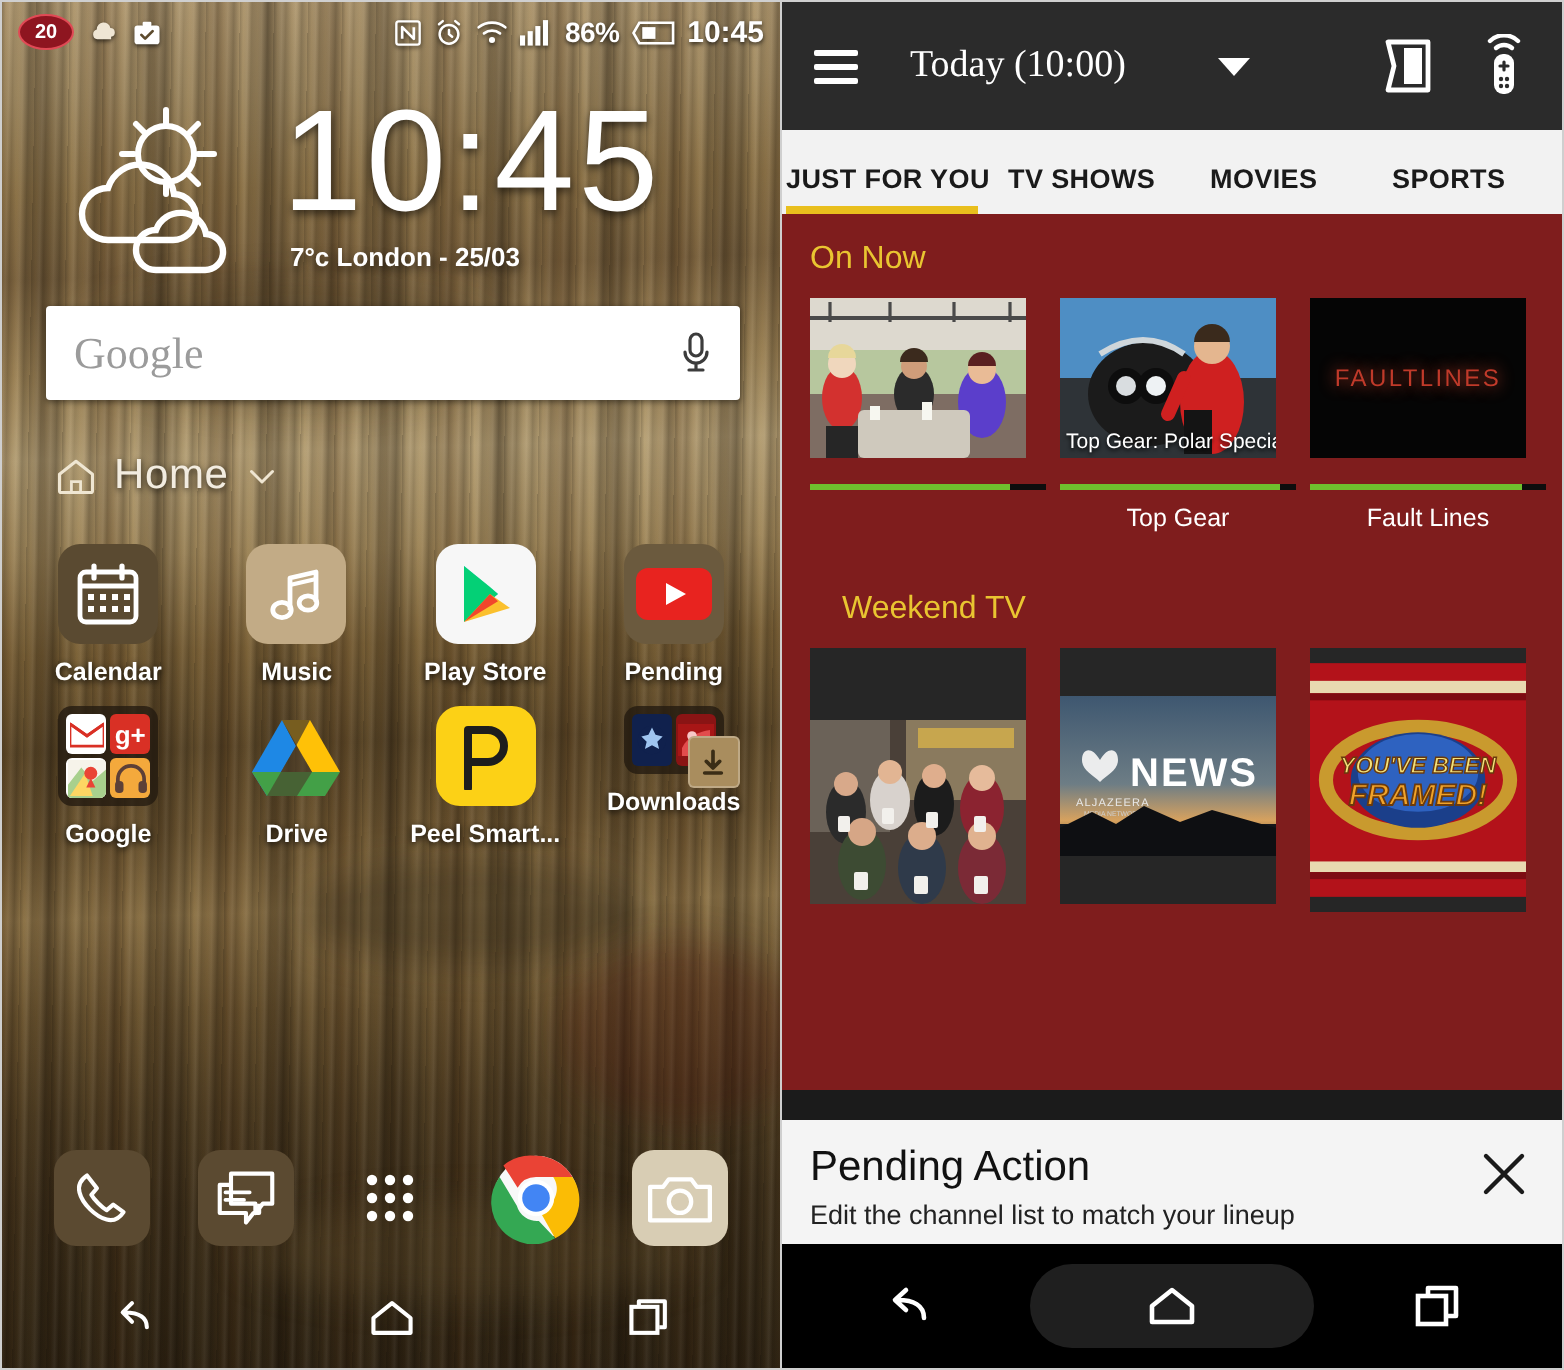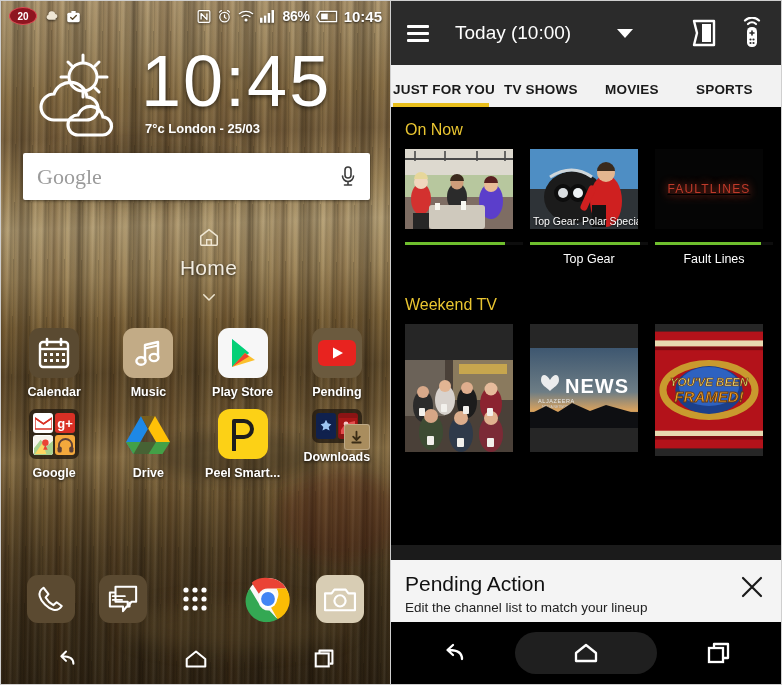--- a/index.html
+++ b/index.html
@@ -84,21 +84,20 @@
     font-family: "Liberation Serif", serif;
     font-size: 22px; color: #9b9b9b; flex: 1;
   }
 
   
   .home-row {
     position: relative; z-index: 5;
     display: flex; align-items: center; gap: 8px;
     padding: 26px 0 0 26px; color: #f2ece0;
     text-shadow: 0 1px 3px rgba(0,0,0,.7);
-    flex-direction: column;
   }
   .home-row .htxt { font-size: 21px; font-weight: 300; letter-spacing: .3px; }
 
   
   .app-grid { position: relative; z-index: 5; padding: 12px 6px 0 6px; }
   .app-row { display: flex; }
   .app-cell {
     width: 25%; display: flex; flex-direction: column;
     align-items: center; padding-top: 10px;
   }
@@ -147,21 +146,21 @@
     position: relative; width: 391px; height: 685px;
     background: #1b1b1b; overflow: hidden;
     border: 1px solid #cfcfcf; border-left: none;
   }
   .pr-header {
     height: 64px; background: #2b2b2b; display: flex; align-items: center;
     padding: 0 16px; color: #fff;
   }
   .hamburger { width: 22px; display: flex; flex-direction: column; gap: 4px; }
   .hamburger span { display: block; height: 3px; background: #fff; border-radius: 1px; }
-  .pr-title { font-size: 19px; margin-left: 26px; font-weight: normal; }
+  .pr-title { font-size: 19px; margin-left: 26px; font-weight: normal; font-family: Liberation Serif, serif; }
   .caret-down {
     width: 0; height: 0; border-left: 8px solid transparent;
     border-right: 8px solid transparent; border-top: 9px solid #fff;
     margin-left: 46px;
   }
   .hdr-icons { margin-left: auto; display: flex; align-items: center; gap: 22px; }
 
   .pr-tabs {
     height: 42px; background: #f2f2f2; display: flex; align-items: flex-end;
     position: relative;
@@ -173,24 +172,24 @@
   }
   #tab0 { position:absolute; left: 2px; }
   #tab1 { position:absolute; left: 113px; }
   #tab2 { position:absolute; left: 214px; }
   #tab3 { position:absolute; left: 305px; }
   .tab-underline {
     position: absolute; left: 2px; bottom: 0; width: 96px; height: 4px;
     background: #e9bf1d;
   }
 
-  .pr-body { position: relative; height: 438px; overflow: hidden; background: #000000; }
+  .pr-body { position: relative; height: 438px; overflow: hidden; background: #7f1d1d; }
   .sec-title { color: #e9c531; font-size: 16px; padding: 14px 0 10px 14px; }
   .cards { display: flex; gap: 7px; padding: 0 0 0 14px; }
-  .card { width: 118px; text-decoration: underline; }
+  .card { width: 118px; }
   .card-thumb {
     width: 108px; height: 80px; background: #2a2a2a; overflow: hidden;
     position: relative; display:flex; align-items:center; justify-content:center;
   }
   .card-tile-wrap { width:108px; height:128px; background:#262626;
     display:flex; align-items:center; justify-content:center; overflow:hidden;}
   .overlay-txt {
     position: absolute; left: 0; right: 0; bottom: 2px; color: #fff;
     font-size: 10.5px; text-shadow: 0 1px 2px #000; text-align: left;
     padding-left: 3px; white-space: nowrap;
@@ -627,21 +626,21 @@
           <div class="card-thumb" style="background:#050505;">
             <span style="color:#c03a2a;font-size:12px;letter-spacing:1.2px;font-family:'Liberation Sans',sans-serif;text-shadow:0 0 8px #e04a30;">FAULTLINES</span>
           </div>
           <div class="progress">
             <i style="width:90%"></i>
           </div>
           <div class="card-label">Fault Lines</div>
         </div>
       </div>
 
-      <div class="sec-title" style="padding-top:30px;">Weekend TV</div>
+      <div class="sec-title" style="padding-top:30px;margin-left:16px;">Weekend TV</div>
       <div class="cards">
 
         <div class="card">
           <div class="card-tile-wrap" style="align-items:flex-end;">
             <svg width="108" height="92" viewBox="0 0 108 92">
               <rect width="108" height="92" fill="#4a4038"></rect>
               <rect x="0" y="0" width="40" height="56" fill="#6b6258"></rect>
               <rect x="48" y="0" width="60" height="40" fill="#8a7a5e"></rect>
               <rect x="54" y="4" width="48" height="10" fill="#c7a64e"></rect>
               <g>

